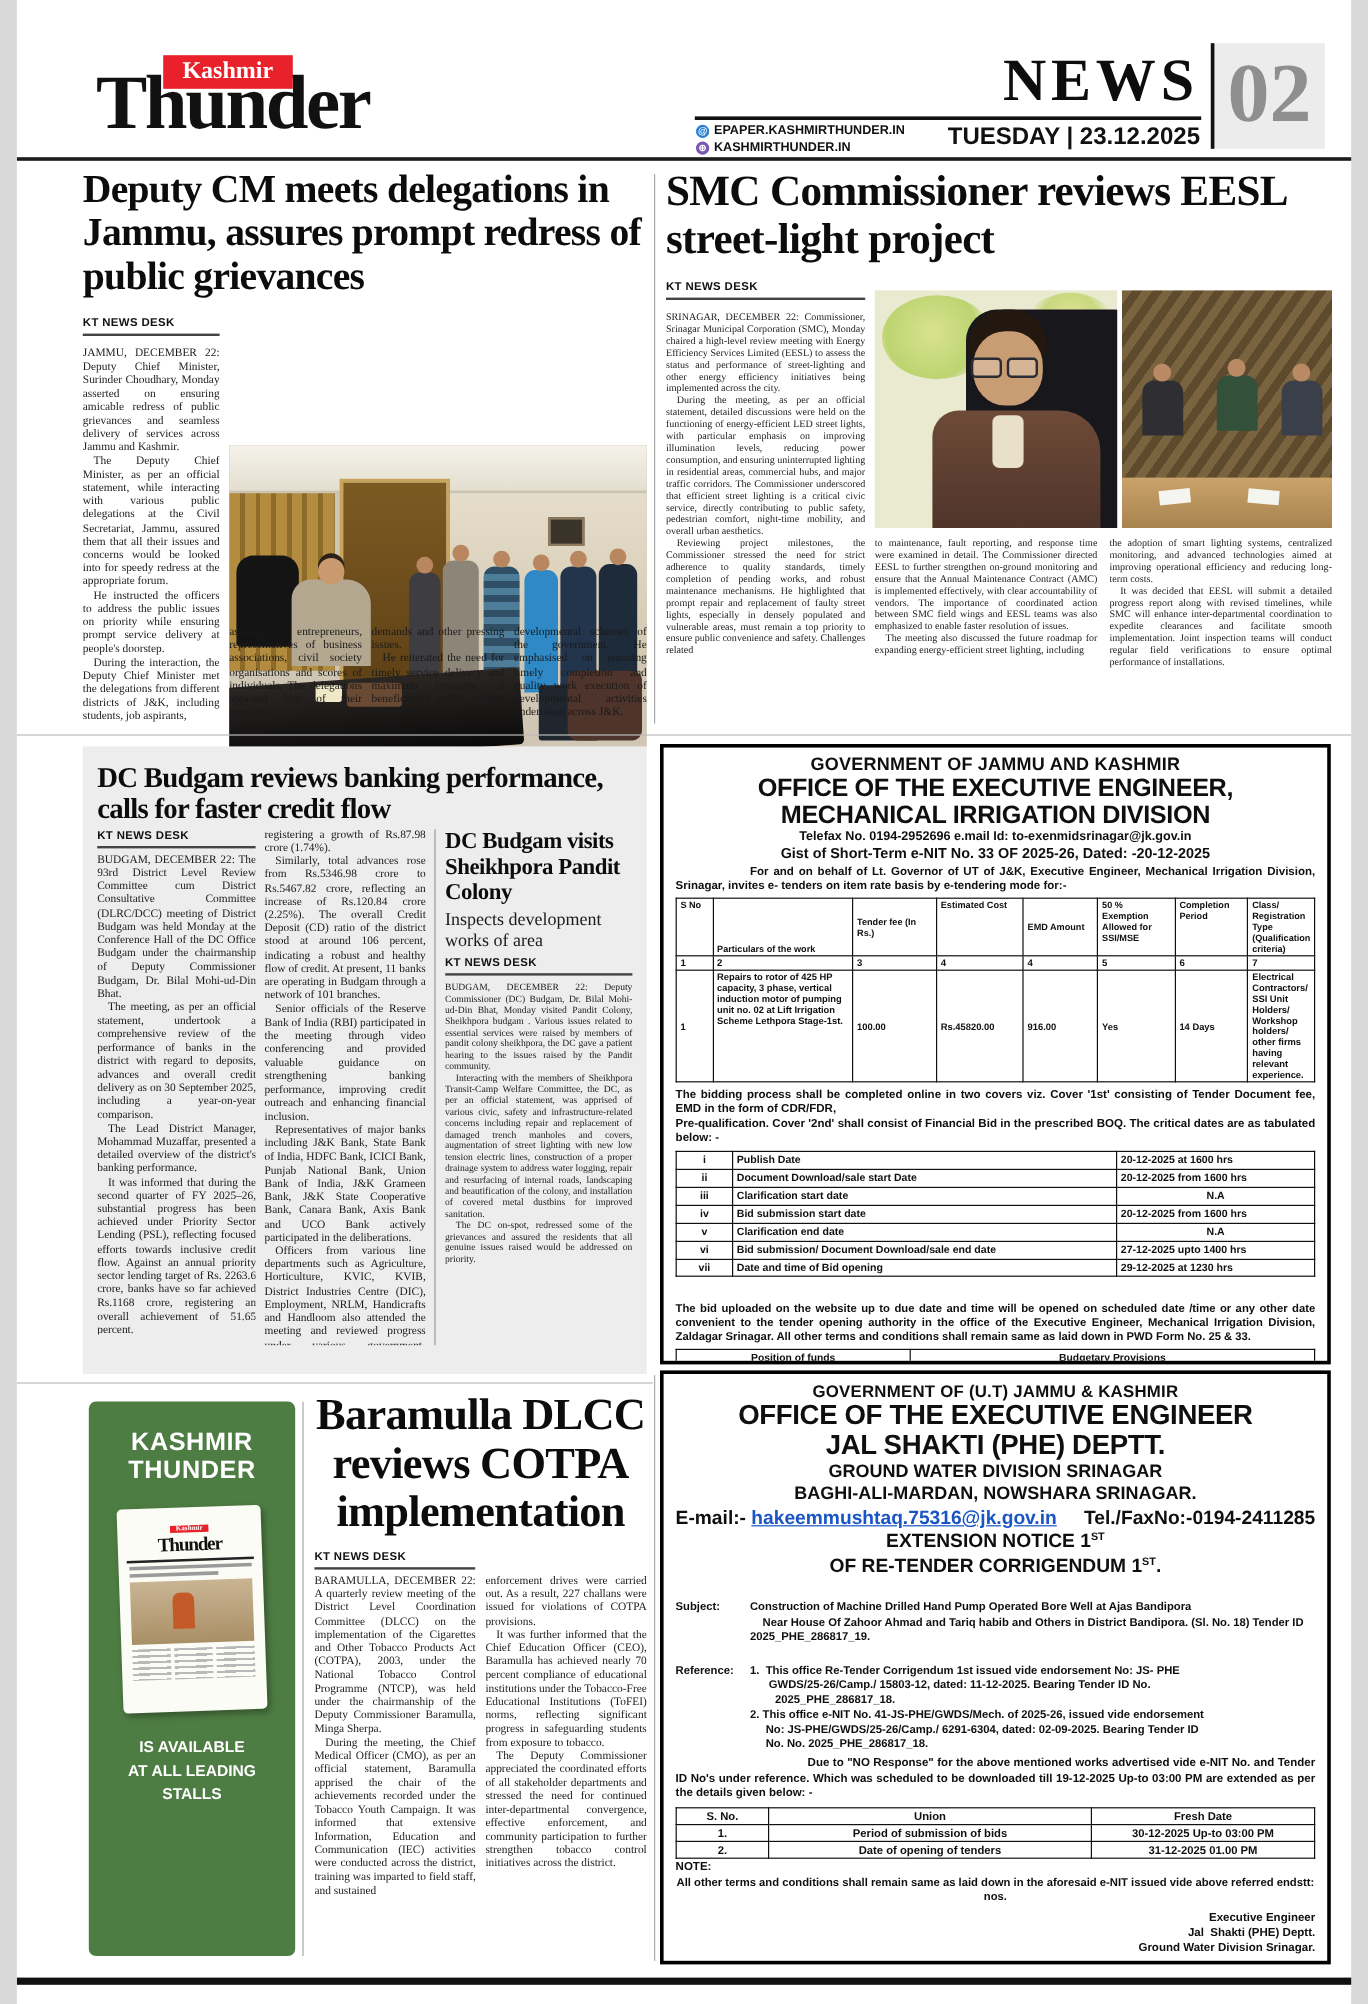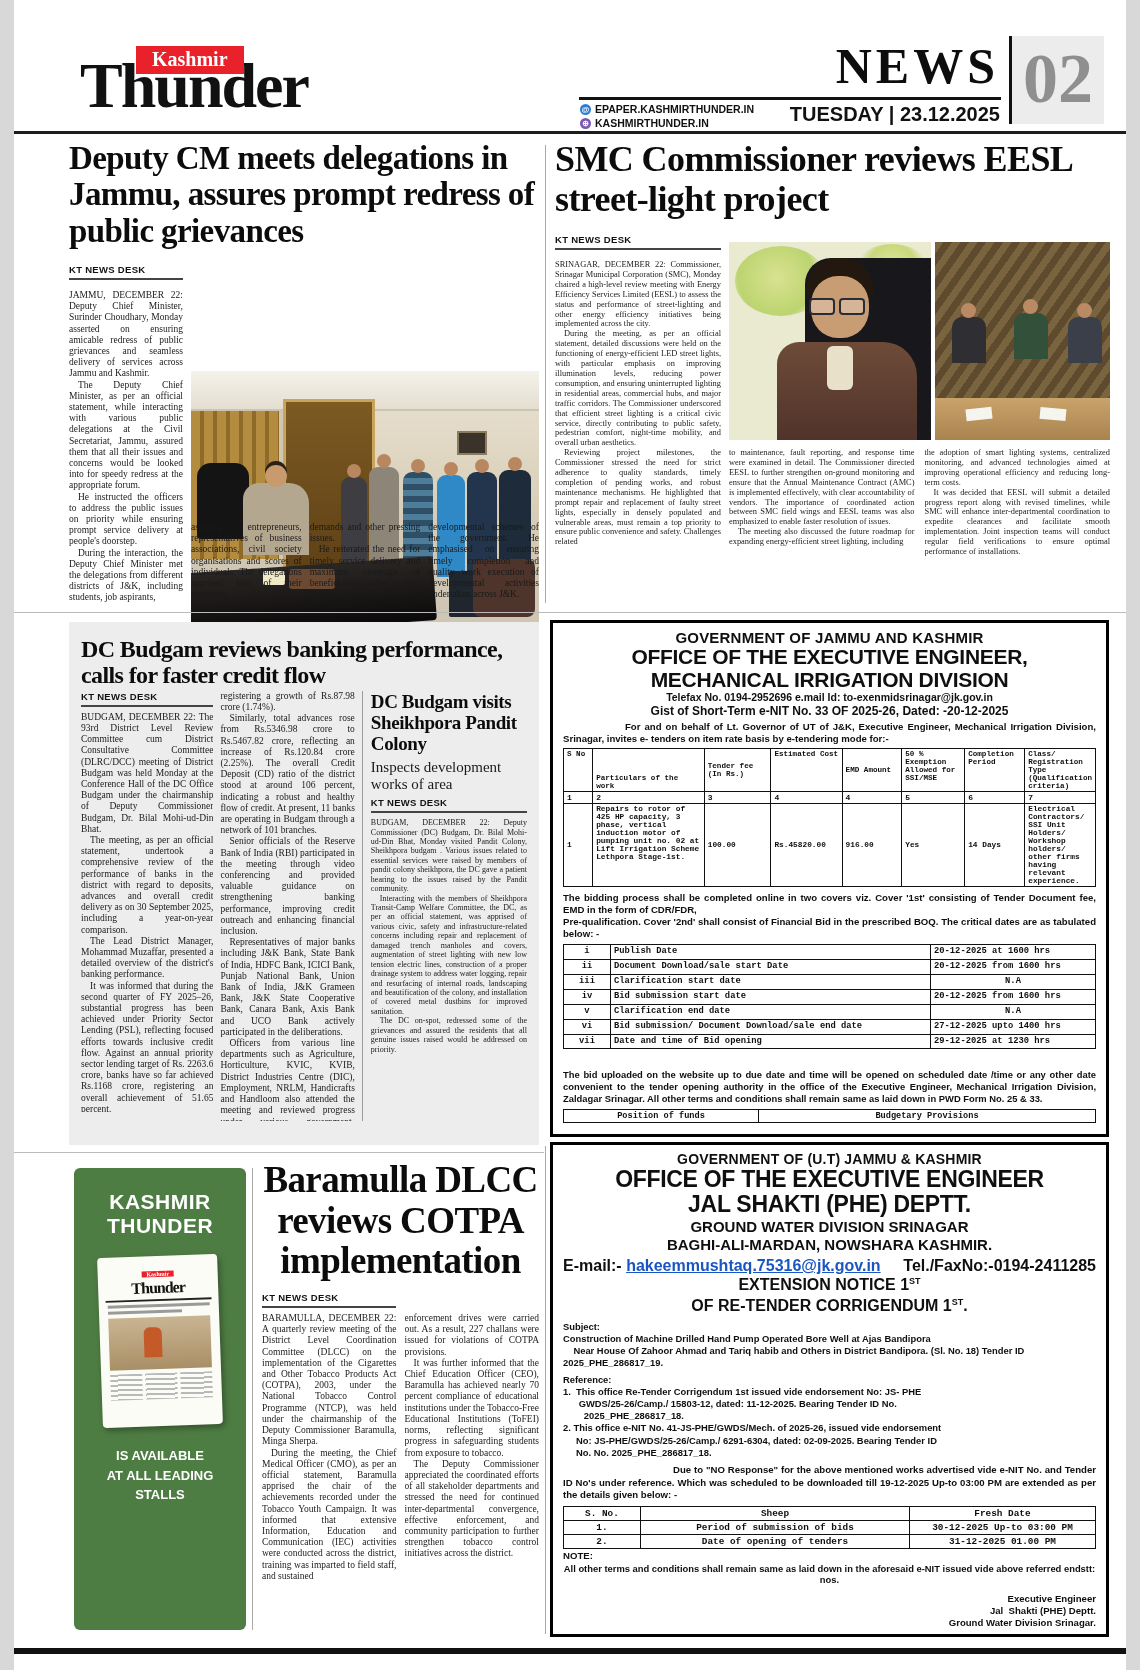--- a/index.html
+++ b/index.html
@@ -154,38 +154,38 @@
   .notice2{left:536px;top:1142px;width:559px;height:495px;}
   .nc{text-align:center;}
   .n-gov{font-size:15px;letter-spacing:.2px;}
   .n-big{font-size:21px;letter-spacing:-0.3px;line-height:1.08;}
   .n-big2{font-size:23px;letter-spacing:-0.3px;line-height:1.1;}
   .n-mid{font-size:15px;line-height:1.25;}
   .n-small{font-size:10.5px;}
   .n-gist{font-size:12px;margin-top:1px;}
   .n-intro{font-size:9.6px;text-align:justify;margin-top:3px;text-indent:62px;line-height:1.2;}
   table.ntab{border-collapse:collapse;width:100%;margin-top:4px;}
-  table.ntab th,table.ntab td{border:1px solid #111;font-family:Liberation Mono, monospace;
+  table.ntab th,table.ntab td{border:1px solid #111;font-family:Liberation Sans, sans-serif;
       font-weight:bold;vertical-align:top;padding:1px 3px;}
   .work th{font-size:7.6px;text-align:left;}
   .work td{font-size:7.8px;}
   .idx td{font-size:8px;padding:0 3px;}
   .n-bid{font-size:9.6px;text-align:justify;line-height:1.25;margin-top:5px;}
   .dates td{font-size:8.8px;padding:0 4px;line-height:1.35;}
   .dates .c1{text-align:center;width:40px;}
   .dates .c3{width:158px;}
   .n-post{font-size:9.4px;text-align:justify;line-height:1.25;margin-top:20px;}
   .funds td{font-size:8.6px;text-align:center;padding:4px 3px;}
   .funds .fc1{width:188px;}
 
   .n2-contact{display:flex;justify-content:space-between;font-size:16px;margin-top:2px;}
   .n2-email a{color:#1a55c4;text-decoration:underline;}
   .n2-title{font-size:16px;text-align:center;line-height:1.3;}
   .n2-title sup{font-size:9px;}
-  .n2-block{font-size:9.4px;line-height:1.3;margin-top:4px;display:flex;flex-direction:column;}
+  .n2-block{font-size:9.4px;line-height:1.3;margin-top:16px;display:flex;}
   .n2-label{width:62px;flex:none;}
   .pre{white-space:pre-wrap;}
   .pre p{margin:0;}
   .n2-due{font-size:9.6px;text-align:justify;line-height:1.3;margin-top:5px;text-indent:110px;}
   .n2tab th{font-size:9.4px;text-align:center;padding:2px;}
   .n2tab td{font-size:9.4px;text-align:center;padding:2px;}
   .n2-note-l{font-size:9.6px;margin-top:1px;}
   .n2-note{font-size:9.4px;text-align:center;margin-top:2px;}
   .n2-sign{text-align:right;font-size:9.6px;line-height:1.3;margin-top:8px;}
   .n2-footer{display:flex;margin-top:6px;font-size:9.6px;line-height:1.3;}
@@ -517,21 +517,21 @@
     </div>
   </div>
 
   <div class="vdiv2"></div>
 
   <div class="notice notice2">
     <div class="nc n-gov" style="font-size:14px;">GOVERNMENT OF (U.T) JAMMU &amp; KASHMIR</div>
     <div class="nc n-big2">OFFICE OF THE EXECUTIVE ENGINEER</div>
     <div class="nc n-big2">JAL SHAKTI (PHE) DEPTT.</div>
     <div class="nc n-mid">GROUND WATER DIVISION SRINAGAR</div>
-    <div class="nc n-mid">BAGHI-ALI-MARDAN, NOWSHARA KASHMIR.</div>
+    <div class="nc n-mid">BAGHI-ALI-MARDAN, NOWSHARA SRINAGAR.</div>
     <div class="n2-contact">
       <span class="n2-email">
         <span>E-mail:-</span>
         <a href="#">hakeemmushtaq.75316@jk.gov.in</a>
       </span>
       <span>Tel./FaxNo:-0194-2411285</span>
     </div>
     <div class="n2-title">
       <span>EXTENSION NOTICE 1</span><sup>ST</sup><br>
       <span>OF RE-TENDER CORRIGENDUM 1</span><sup>ST</sup><span>.</span>
@@ -542,21 +542,21 @@
     </div>
     <div class="n2-block">
       <span class="n2-label">Reference:</span>
       <span class="pre"><p>1.  This office Re-Tender Corrigendum 1st issued vide endorsement No: JS- PHE</p><p>      GWDS/25-26/Camp./ 15803-12, dated: 11-12-2025. Bearing Tender ID No.</p><p>        2025_PHE_286817_18.</p><p>2. This office e-NIT No. 41-JS-PHE/GWDS/Mech. of 2025-26, issued vide endorsement</p><p>     No: JS-PHE/GWDS/25-26/Camp./ 6291-6304, dated: 02-09-2025. Bearing Tender ID</p><p>     No. No. 2025_PHE_286817_18.</p></span>
     </div>
     <div class="n2-due">Due to "NO Response" for the above mentioned works advertised vide e-NIT No. and Tender ID No's under reference. Which was scheduled to be downloaded till        19-12-2025 Up-to 03:00 PM are extended as per the details given below: -</div>
     <table class="ntab n2tab">
       <tbody>
           <tr>
         <th style="width:70px;">S. No.</th>
-        <th style="width:262px;">Sheep</th>
+        <th style="width:262px;">Union</th>
         <th>Fresh Date</th>
       </tr>
       <tr>
         <td>1.</td>
         <td>Period of submission of bids</td>
         <td>30-12-2025 Up-to  03:00 PM</td>
       </tr>
       <tr>
         <td>2.</td>
         <td>Date of opening of tenders</td>

